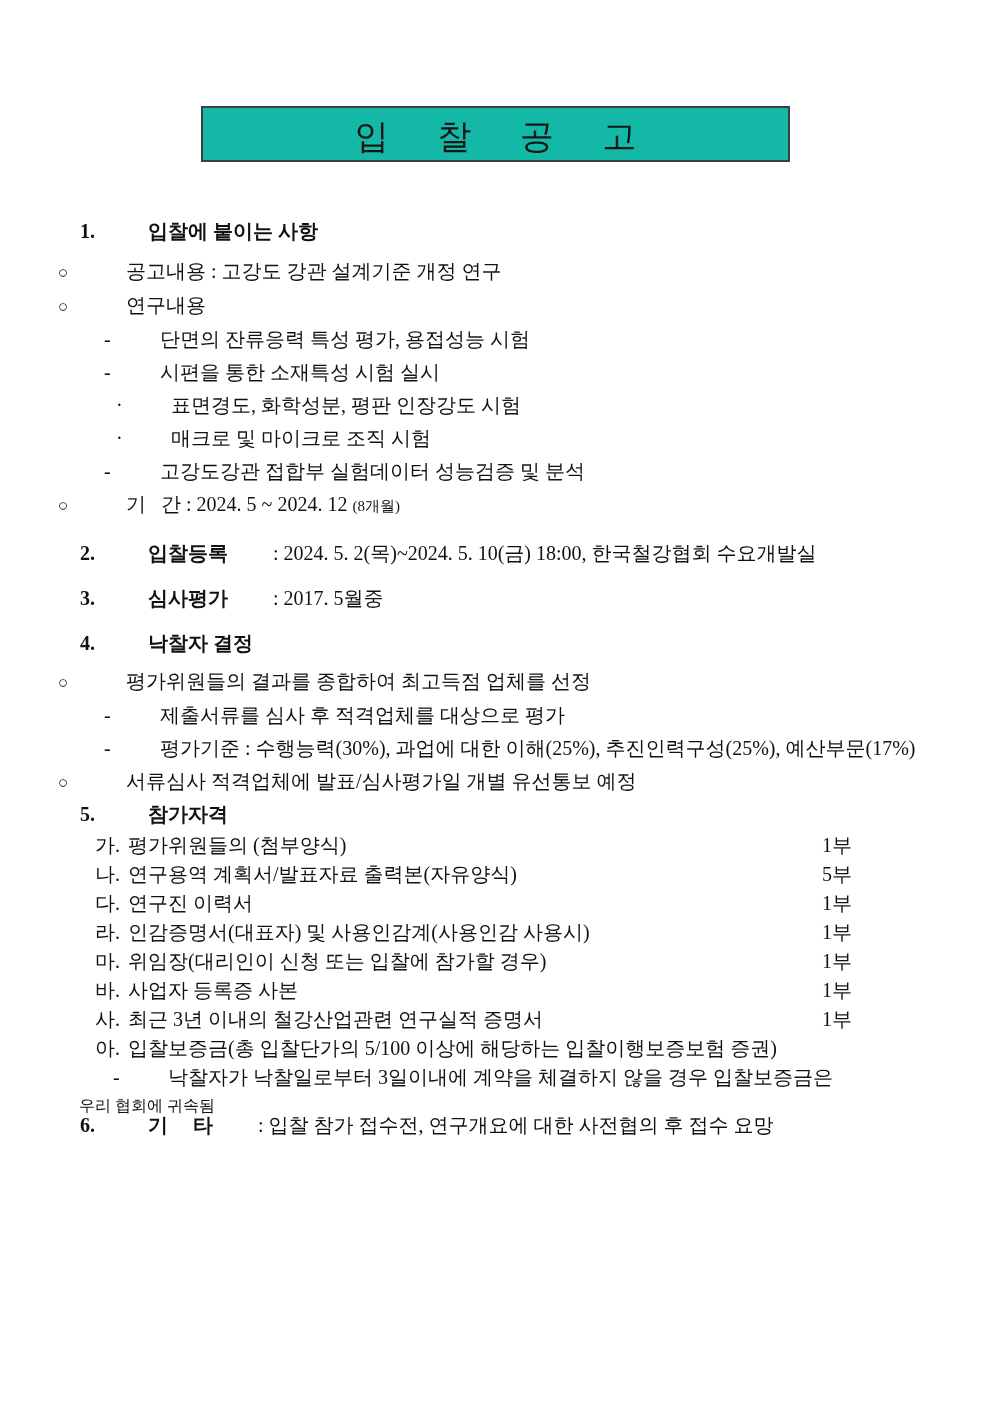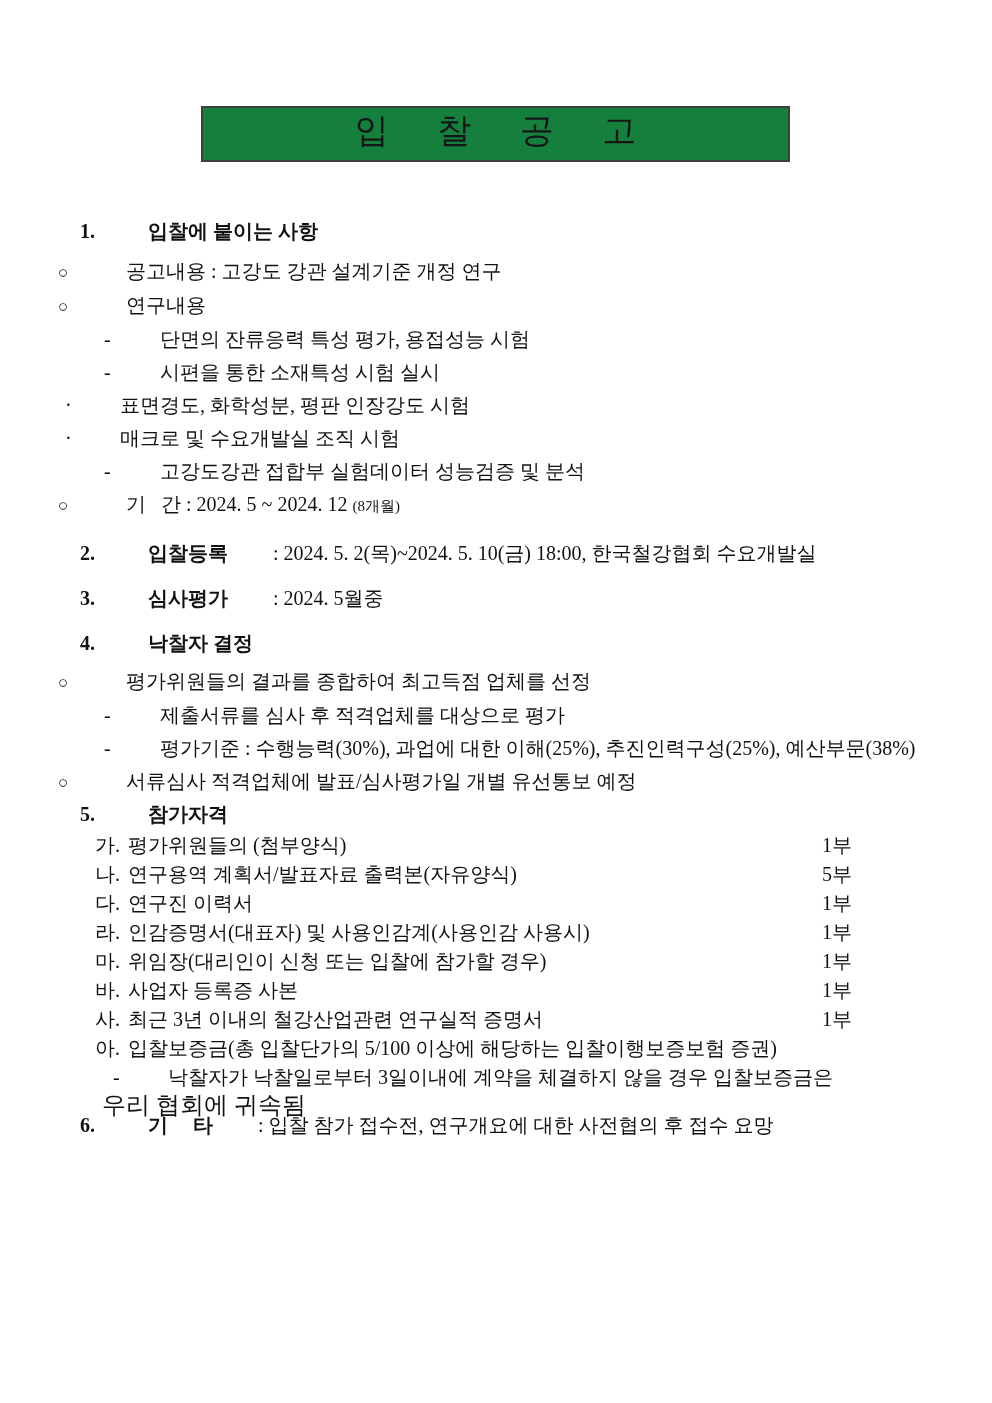--- a/index.html
+++ b/index.html
@@ -7,41 +7,41 @@
     width:992px;height:1403px;
     font-family:"Liberation Serif","DejaVu Serif",serif;
     color:#111111;
     position:relative;
   }
   .doc{position:relative;width:992px;height:1403px;background:#ffffff;overflow:hidden;}
 
   
   .title-box{
     position:absolute;left:201px;top:106px;width:585px;height:52px;
-    background:#15803d;border:2px solid #3f3f3f;
-    display:flex;align-items:flex-start;justify-content:center;
+    background:#14b8a6;border:2px solid #3f3f3f;
+    display:flex;align-items:flex-end;justify-content:center;
   }
   .title-text{
     font-size:34px;font-weight:400;letter-spacing:20px;padding-left:20px;
     white-space:pre;color:#161616;
   }
 
   
   .sec{position:absolute;left:0;width:992px;}
   .line{font-size:20px;line-height:33px;white-space:nowrap;}
   .t{white-space:pre;margin-left:40px;}
   .sec-head{font-weight:bold;}
   .sec-head .num{display:inline-block;padding-left:80px;width:28px;white-space:pre;}
   .rest{font-weight:normal;}
 
   .l-circle{padding-left:58px;}
   .l-circle .bullet{display:inline-block;width:28px;font-size:17px;}
   .l-dash{padding-left:104px;}
   .l-dash .bullet{display:inline-block;width:16px;}
-  .l-dot{padding-left:65px;}
+  .l-dot{padding-left:116px;}
   .l-dot .bullet{display:inline-block;width:15px;}
   .small{font-size:15px;}
 
   
   #s1{top:215px;}
   #s1 .items{margin-top:7px;}
   #s2{top:537px;}
   #s3{top:582px;}
   #s4{top:627px;}
   #s4 .items{margin-top:5px;}
@@ -51,21 +51,21 @@
   .doc-row{
     display:flex;justify-content:space-between;
     padding-left:95px;width:757px;
     font-size:20px;line-height:29px;white-space:nowrap;
   }
   .doc-label{display:inline-block;width:33px;white-space:pre;}
   .doc-main{white-space:pre;}
   .doc-count{white-space:pre;}
   .note-line{font-size:20px;line-height:29px;padding-left:113px;white-space:nowrap;}
   .note-line .bullet{display:inline-block;width:15px;}
-  .note-cont{font-size:24px;line-height:27px;padding-left:102px;white-space:pre;}
+  .note-cont{font-size:16px;line-height:27px;padding-left:79px;white-space:pre;}
   #s6{top:1110px;}
   #s6 .line{line-height:30px;}
   .contact-line{font-size:20px;line-height:30px;padding-left:108px;white-space:pre;}
 </style>
 </head>
 <body>
 
 <div class="doc">
 
   <div class="title-box">
@@ -73,40 +73,40 @@
   </div>
 
   <div class="sec" id="s1">
     <div class="line sec-head"><span class="num">1.</span><span class="t">입찰에 붙이는 사항</span></div>
     <div class="items">
       <div class="line l-circle"><span class="bullet">○</span><span class="t">공고내용 : 고강도 강관 설계기준 개정 연구</span></div>
       <div class="line l-circle"><span class="bullet">○</span><span class="t">연구내용</span></div>
       <div class="line l-dash"><span class="bullet">-</span><span class="t">단면의 잔류응력 특성 평가, 용접성능 시험</span></div>
       <div class="line l-dash"><span class="bullet">-</span><span class="t">시편을 통한 소재특성 시험 실시</span></div>
       <div class="line l-dot"><span class="bullet">·</span><span class="t">표면경도, 화학성분, 평판 인장강도 시험</span></div>
-      <div class="line l-dot"><span class="bullet">·</span><span class="t">매크로 및 수요개발실 조직 시험</span></div>
+      <div class="line l-dot"><span class="bullet">·</span><span class="t">매크로 및 마이크로 조직 시험</span></div>
       <div class="line l-dash"><span class="bullet">-</span><span class="t">고강도강관 접합부 실험데이터 성능검증 및 분석</span></div>
       <div class="line l-circle"><span class="bullet">○</span><span class="t">기   간 : 2024. 5 ~ 2024. 12 </span><span class="small">(8개월)</span></div>
     </div>
   </div>
 
   <div class="sec" id="s2">
     <div class="line sec-head"><span class="num">2.</span><span class="t">입찰등록</span><span class="t rest"> : 2024. 5. 2(목)~2024. 5. 10(금) 18:00, 한국철강협회 수요개발실</span></div>
   </div>
 
   <div class="sec" id="s3">
-    <div class="line sec-head"><span class="num">3.</span><span class="t">심사평가</span><span class="t rest"> : 2024. 5월중</span></div>
+    <div class="line sec-head"><span class="num">3.</span><span class="t">심사평가</span><span class="t rest"> : 2017. 5월중</span></div>
   </div>
 
   <div class="sec" id="s4">
     <div class="line sec-head"><span class="num">4.</span><span class="t">낙찰자 결정</span></div>
     <div class="items">
       <div class="line l-circle"><span class="bullet">○</span><span class="t">평가위원들의 결과를 종합하여 최고득점 업체를 선정</span></div>
       <div class="line l-dash"><span class="bullet">-</span><span class="t">제출서류를 심사 후 적격업체를 대상으로 평가</span></div>
-      <div class="line l-dash"><span class="bullet">-</span><span class="t">평가기준 : 수행능력(30%), 과업에 대한 이해(25%), 추진인력구성(25%), 예산부문(38%)</span></div>
+      <div class="line l-dash"><span class="bullet">-</span><span class="t">평가기준 : 수행능력(30%), 과업에 대한 이해(25%), 추진인력구성(25%), 예산부문(17%)</span></div>
       <div class="line l-circle"><span class="bullet">○</span><span class="t">서류심사 적격업체에 발표/심사평가일 개별 유선통보 예정</span></div>
     </div>
   </div>
 
   <div class="sec" id="s5">
     <div class="line sec-head"><span class="num">5.</span><span class="t">참가자격</span></div>
     <div class="docs">
       <div class="doc-row">
           <span><span class="doc-label">가.</span><span class="doc-main">평가위원들의 (첨부양식)</span></span>
           <span class="doc-count">1부</span>

